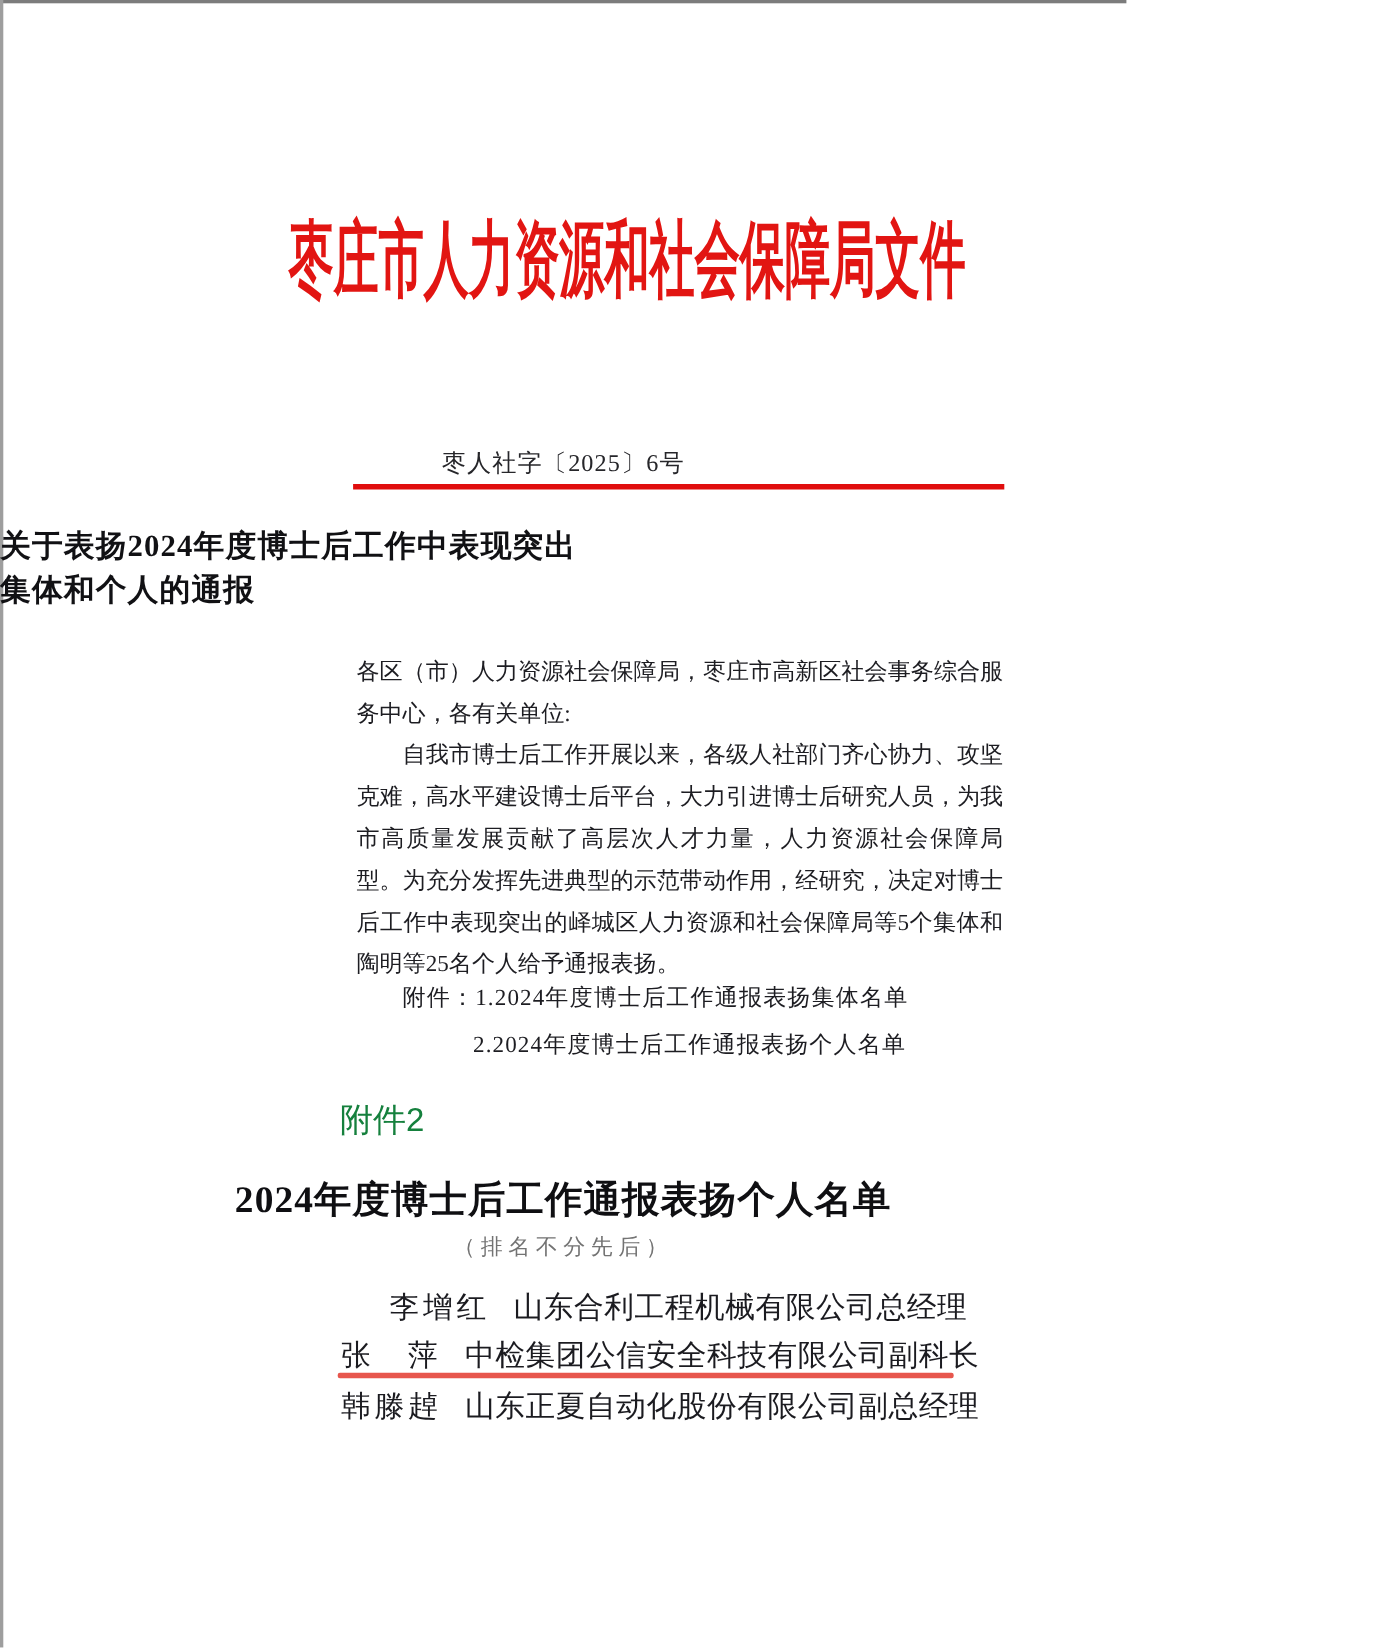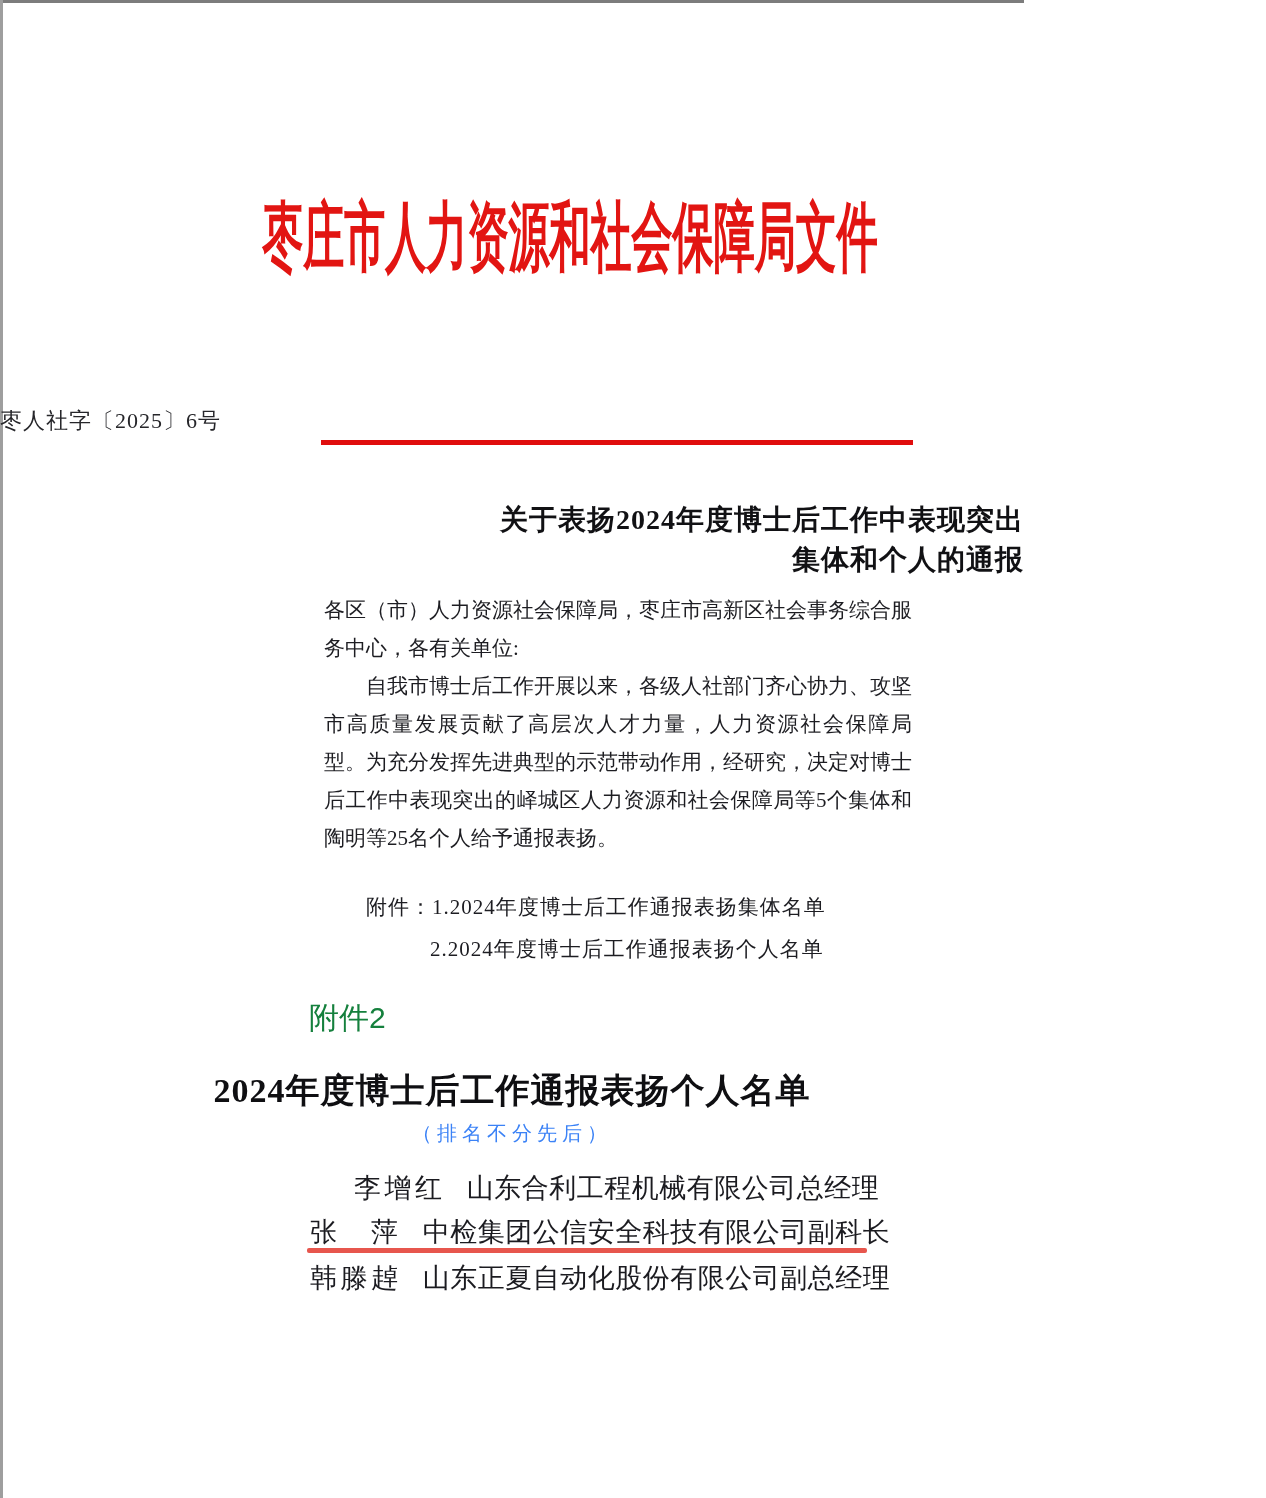--- a/index.html
+++ b/index.html
@@ -22,33 +22,33 @@
     display:inline-block;
     font-size:76px;font-weight:bold;
     color:#e21512;
     transform:scaleX(0.54);
     transform-origin:center;
     white-space:nowrap;
   }
 
   .doc-number{
     position:absolute;top:406px;left:0;width:100%;
-    font-size:22px;color:#26262a;
+    text-align:center;font-size:22px;color:#26262a;
     letter-spacing:1px;
   }
 
   .red-rule{
     position:absolute;top:440px;left:321px;
     width:592px;height:5px;background:#e00d0d;
   }
 
   .doc-title{
     position:absolute;top:477px;left:0;width:100%;
-    text-align:right;font-size:28px;font-weight:bold;
-    line-height:40px;color:#111114;letter-spacing:1px;margin-top:23px;
+    text-align:left;font-size:28px;font-weight:bold;
+    line-height:40px;color:#111114;letter-spacing:1px;
   }
 
   .body-text{
     position:absolute;top:591px;left:324px;width:588px;
     font-size:21px;color:#1d1d22;
   }
   .body-line{height:38px;line-height:38px;white-space:nowrap;}
   .body-line.stretch{
     white-space:normal;
     text-align:justify;
@@ -74,21 +74,21 @@
     font-size:30px;font-weight:normal;color:#15803d;
   }
 
   .list-title{
     position:absolute;top:1068px;left:0;width:100%;
     text-align:center;font-size:34px;font-weight:bold;
     color:#0f0f12;letter-spacing:1px;
   }
   .list-subtitle{
     position:absolute;top:1120px;left:0;width:100%;
-    text-align:center;font-size:20px;color:#3b82f6;
+    text-align:center;font-size:20px;color:#737373;
     letter-spacing:5px;
   }
 
   .person-row{
     position:absolute;left:310px;width:640px;height:32px;
     font-size:27px;line-height:32px;color:#1b1b20;
     white-space:nowrap;
   }
   .person-row .pname{
     display:inline-block;width:88px;
@@ -126,20 +126,21 @@
 
   <div class="doc-title">
     <div>关于表扬2024年度博士后工作中表现突出</div>
     <div>集体和个人的通报</div>
   </div>
 
   <div class="body-text">
     <div class="body-line stretch">各区（市）人力资源社会保障局，枣庄市高新区社会事务综合服</div>
     <div class="body-line">务中心，各有关单位:</div>
     <div class="body-line stretch indent">自我市博士后工作开展以来，各级人社部门齐心协力、攻坚</div>
+    <div class="body-line stretch">克难，高水平建设博士后平台，大力引进博士后研究人员，为我</div>
     <div class="body-line stretch">市高质量发展贡献了高层次人才力量，人力资源社会保障局</div>
     <div class="body-line stretch">型。为充分发挥先进典型的示范带动作用，经研究，决定对博士</div>
     <div class="body-line stretch">后工作中表现突出的峄城区人力资源和社会保障局等5个集体和</div>
     <div class="body-line">陶明等25名个人给予通报表扬。</div>
   </div>
 
   <div class="att-line1">
     <span>附件：</span><span>1.2024年度博士后工作通报表扬集体名单</span>
   </div>
   <div class="att-line2">

